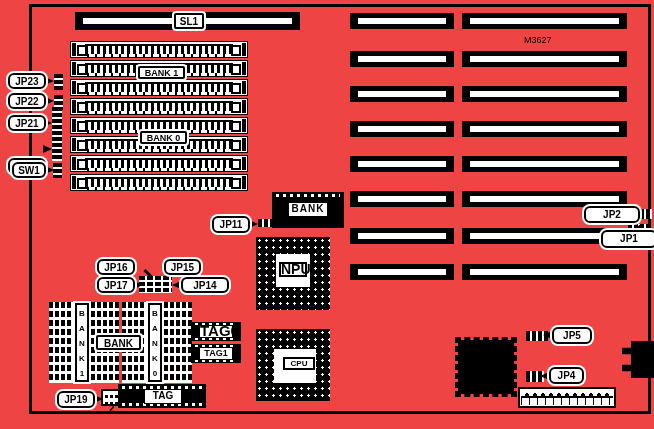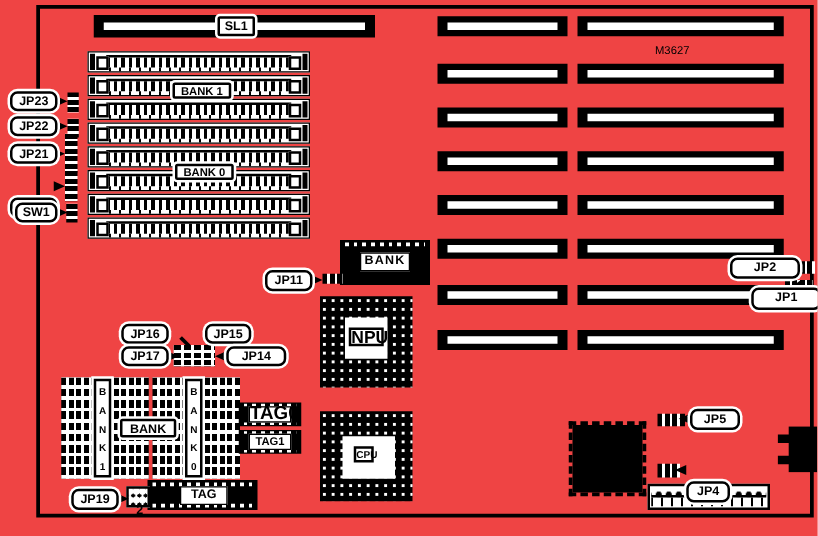--- a/index.html
+++ b/index.html
@@ -226,21 +226,21 @@
   <div class="abs callout" style="left:212px;top:216px;width:38px;height:17px;">JP11</div>
   <div class="abs arr-r" style="left:249px;top:220px;"></div>
   <div class="abs jmp-h" style="left:258px;top:219px;width:16px;height:8px;"></div>
 
   <div class="abs pga" style="left:256px;top:237px;width:74px;height:73px;"></div>
   <div class="abs pga-center" style="left:276px;top:254px;width:34px;height:33px;"></div>
   <div class="abs chip-label" style="left:279px;top:262px;width:28px;height:15px;font-size:14px;line-height:11px;">NPU</div>
 
   <div class="abs pga" style="left:256px;top:329px;width:74px;height:72px;"></div>
   <div class="abs pga-center" style="left:274px;top:349px;width:42px;height:34px;"></div>
-  <div class="abs chip-label" style="left:283px;top:357px;width:16px;height:13px;font-size:8px;line-height:9px;">CPU</div>
+  <div class="abs chip-label" style="left:283px;top:357px;width:32px;height:13px;font-size:8px;line-height:9px;">CPU</div>
 
   <div class="abs callout" style="left:97px;top:259px;width:38px;height:16px;">JP16</div>
   <div class="abs callout" style="left:164px;top:259px;width:37px;height:16px;">JP15</div>
   <div class="abs callout" style="left:97px;top:277px;width:38px;height:16px;">JP17</div>
   <div class="abs callout" style="left:181px;top:277px;width:48px;height:16px;">JP14</div>
   <div class="abs lnk" style="left:143px;top:272px;width:10px;transform:rotate(45deg);"></div>
   <div class="abs lnk" style="left:165px;top:272px;width:10px;transform:rotate(-45deg);"></div>
   <div class="abs arr-r" style="left:134px;top:281px;"></div>
   <div class="abs arr-l" style="left:172px;top:281px;"></div>
   <div class="abs jmp-group" style="left:139px;top:276px;width:33px;height:17px;"></div>
@@ -275,21 +275,21 @@
 
   <div class="abs qfp" style="left:455px;top:337px;width:62px;height:60px;">
     <div class="qfp-core"></div>
   </div>
 
   <div class="abs jmp-h" style="left:526px;top:331px;width:22px;height:10px;"></div>
   <div class="abs arr-l" style="left:543px;top:331px;"></div>
   <div class="abs callout" style="left:552px;top:327px;width:40px;height:17px;">JP5</div>
   <div class="abs jmp-h" style="left:526px;top:371px;width:18px;height:11px;"></div>
   <div class="abs arr-l" style="left:540px;top:372px;"></div>
-  <div class="abs callout" style="left:549px;top:385px;width:35px;height:17px;">JP4</div>
+  <div class="abs callout" style="left:549px;top:367px;width:35px;height:17px;">JP4</div>
 
   <div class="abs pwr" style="left:518px;top:387px;width:98px;height:21px;">
     <div class="pwr-dots"></div>
     <div class="pwr-sq"></div>
   </div>
 
   <div class="abs kbconn" style="left:622px;top:341px;width:32px;height:37px;"></div>
 
   <div class="abs callout" style="left:584px;top:206px;width:56px;height:17px;">JP2</div>
   <div class="abs arr-r" style="left:621px;top:210px;"></div>

